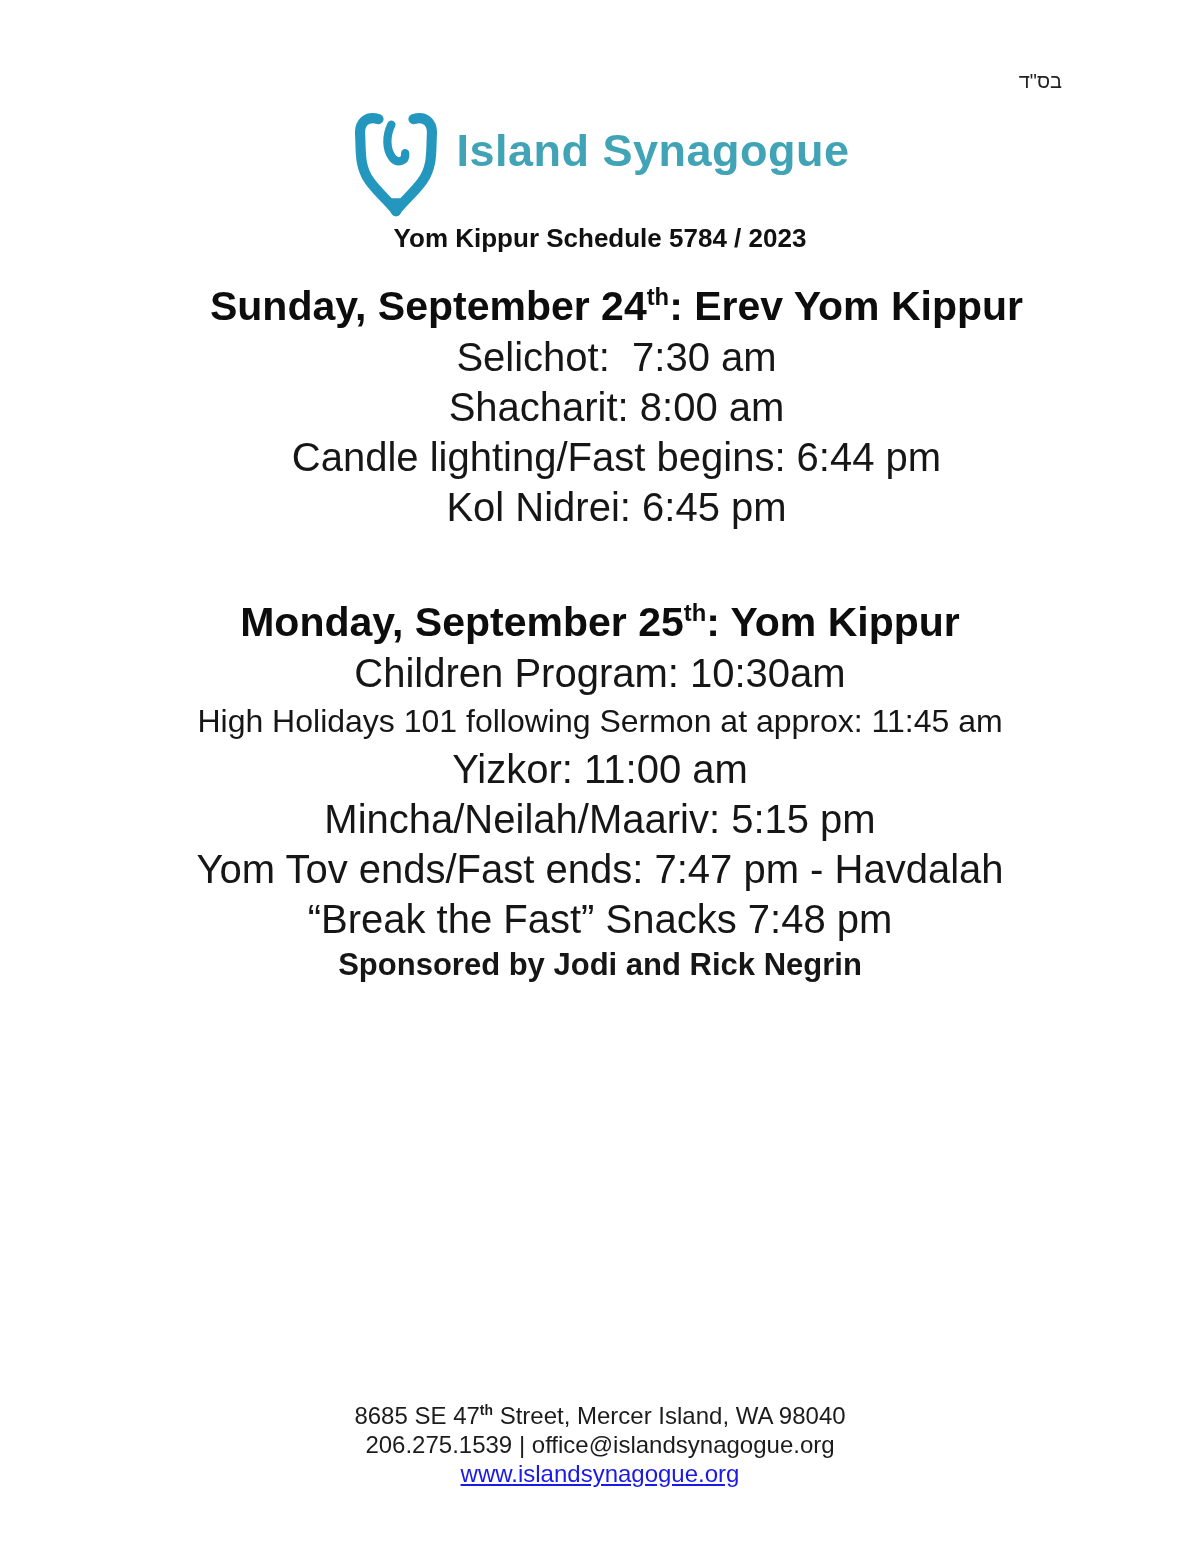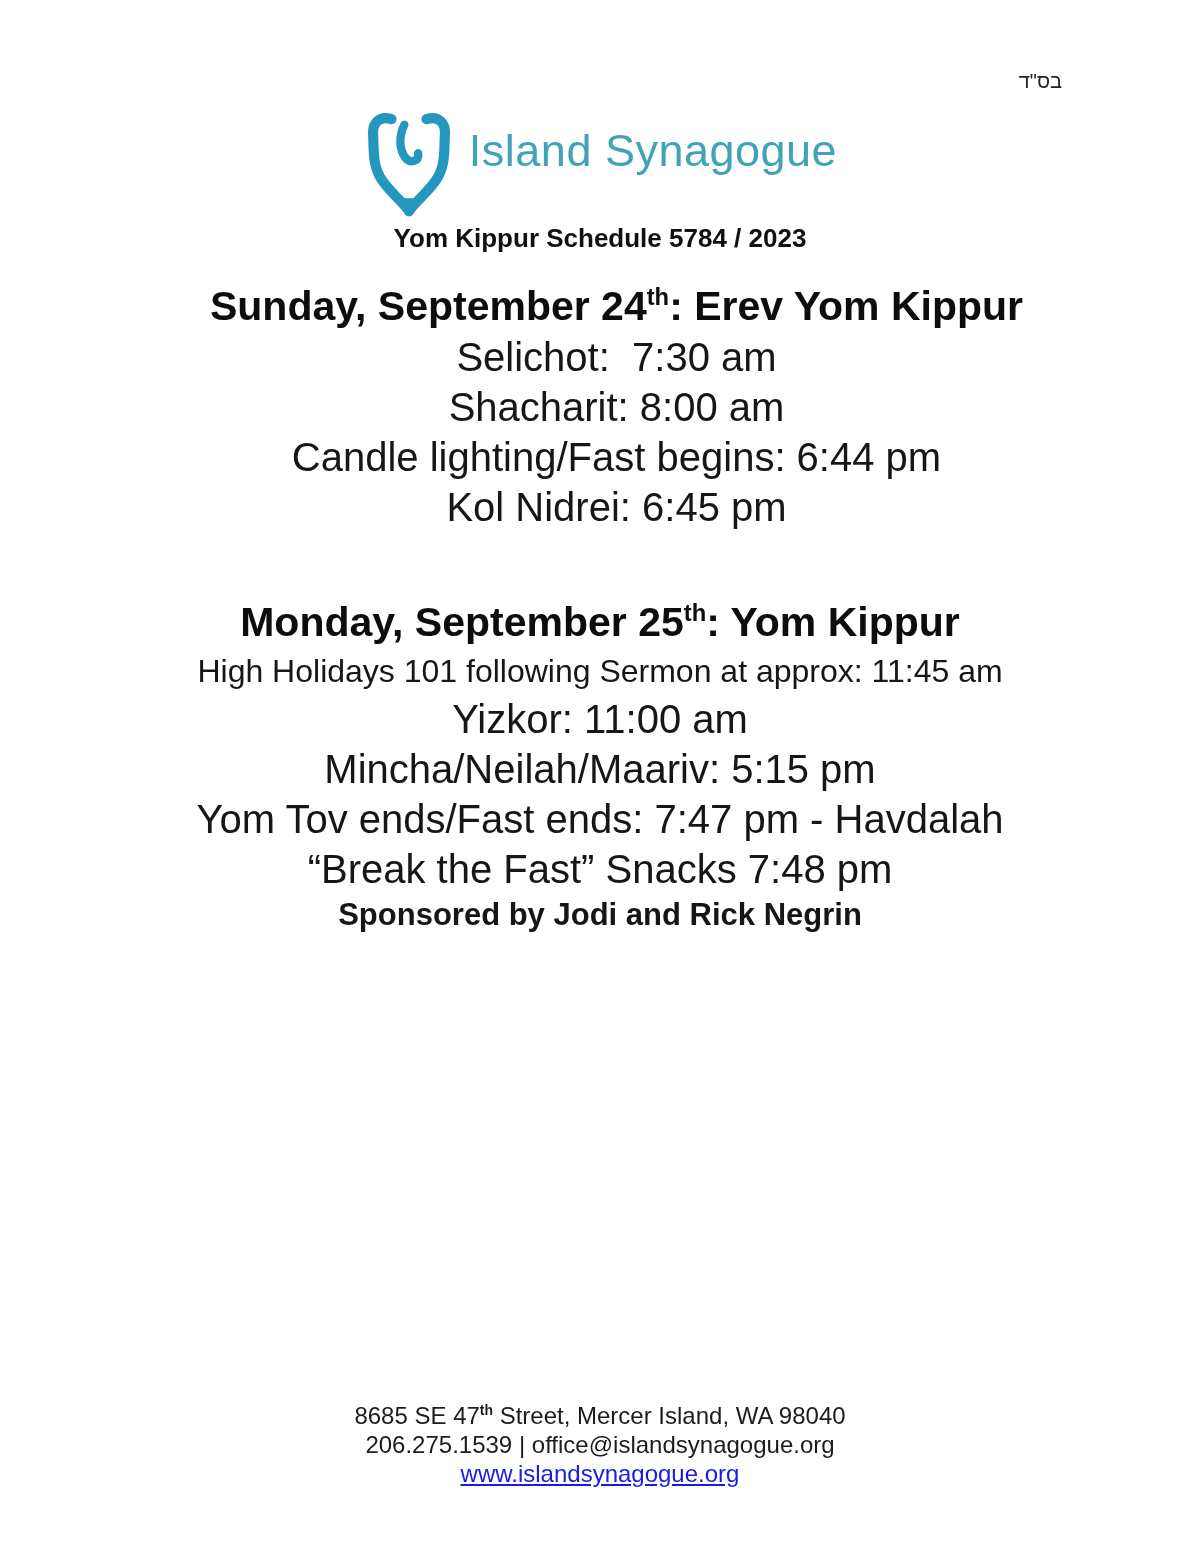--- a/index.html
+++ b/index.html
@@ -17,20 +17,21 @@
     top: 70px;
     right: 138px;
     font-size: 20px;
     color: #222222;
   }
   .logo-row {
     display: flex;
     justify-content: center;
     align-items: flex-start;
     padding-top: 112px;
+    font-weight: bold;
   }
   .logo-icon { width: 92px; height: 108px; flex: 0 0 auto; }
   .logo-text { margin-left: 14px; padding-top: 14px; text-align: left; }
   .brand-name {
     font-size: 45px;
     line-height: 1.1;
     color: #41A3B6;
     letter-spacing: 0.5px;
   }
   .brand-hebrew {
@@ -110,20 +111,21 @@
   <div class="section sec1">
     <div class="sec-heading"><span>Sunday, September 24</span><sup>th</sup><span>: Erev Yom Kippur</span></div>
     <div class="sched-line">Selichot:  7:30 am</div>
     <div class="sched-line">Shacharit: 8:00 am</div>
     <div class="sched-line">Candle lighting/Fast begins: 6:44 pm</div>
     <div class="sched-line">Kol Nidrei: 6:45 pm</div>
   </div>
 
   <div class="section sec2">
     <div class="sec-heading"><span>Monday, September 25</span><sup>th</sup><span>: Yom Kippur</span></div>
+    <div class="sched-line">Children Program: 10:30am</div>
     <div class="sched-line small">High Holidays 101 following Sermon at approx: 11:45 am</div>
     <div class="sched-line">Yizkor: 11:00 am</div>
     <div class="sched-line">Mincha/Neilah/Maariv: 5:15 pm</div>
     <div class="sched-line">Yom Tov ends/Fast ends: 7:47 pm - Havdalah</div>
     <div class="sched-line">“Break the Fast” Snacks 7:48 pm</div>
     <div class="sched-line sponsored">Sponsored by Jodi and Rick Negrin</div>
   </div>
 
   <div class="footer">
     <div><span>8685 SE 47</span><sup>th</sup><span> Street, Mercer Island, WA 98040</span></div>

